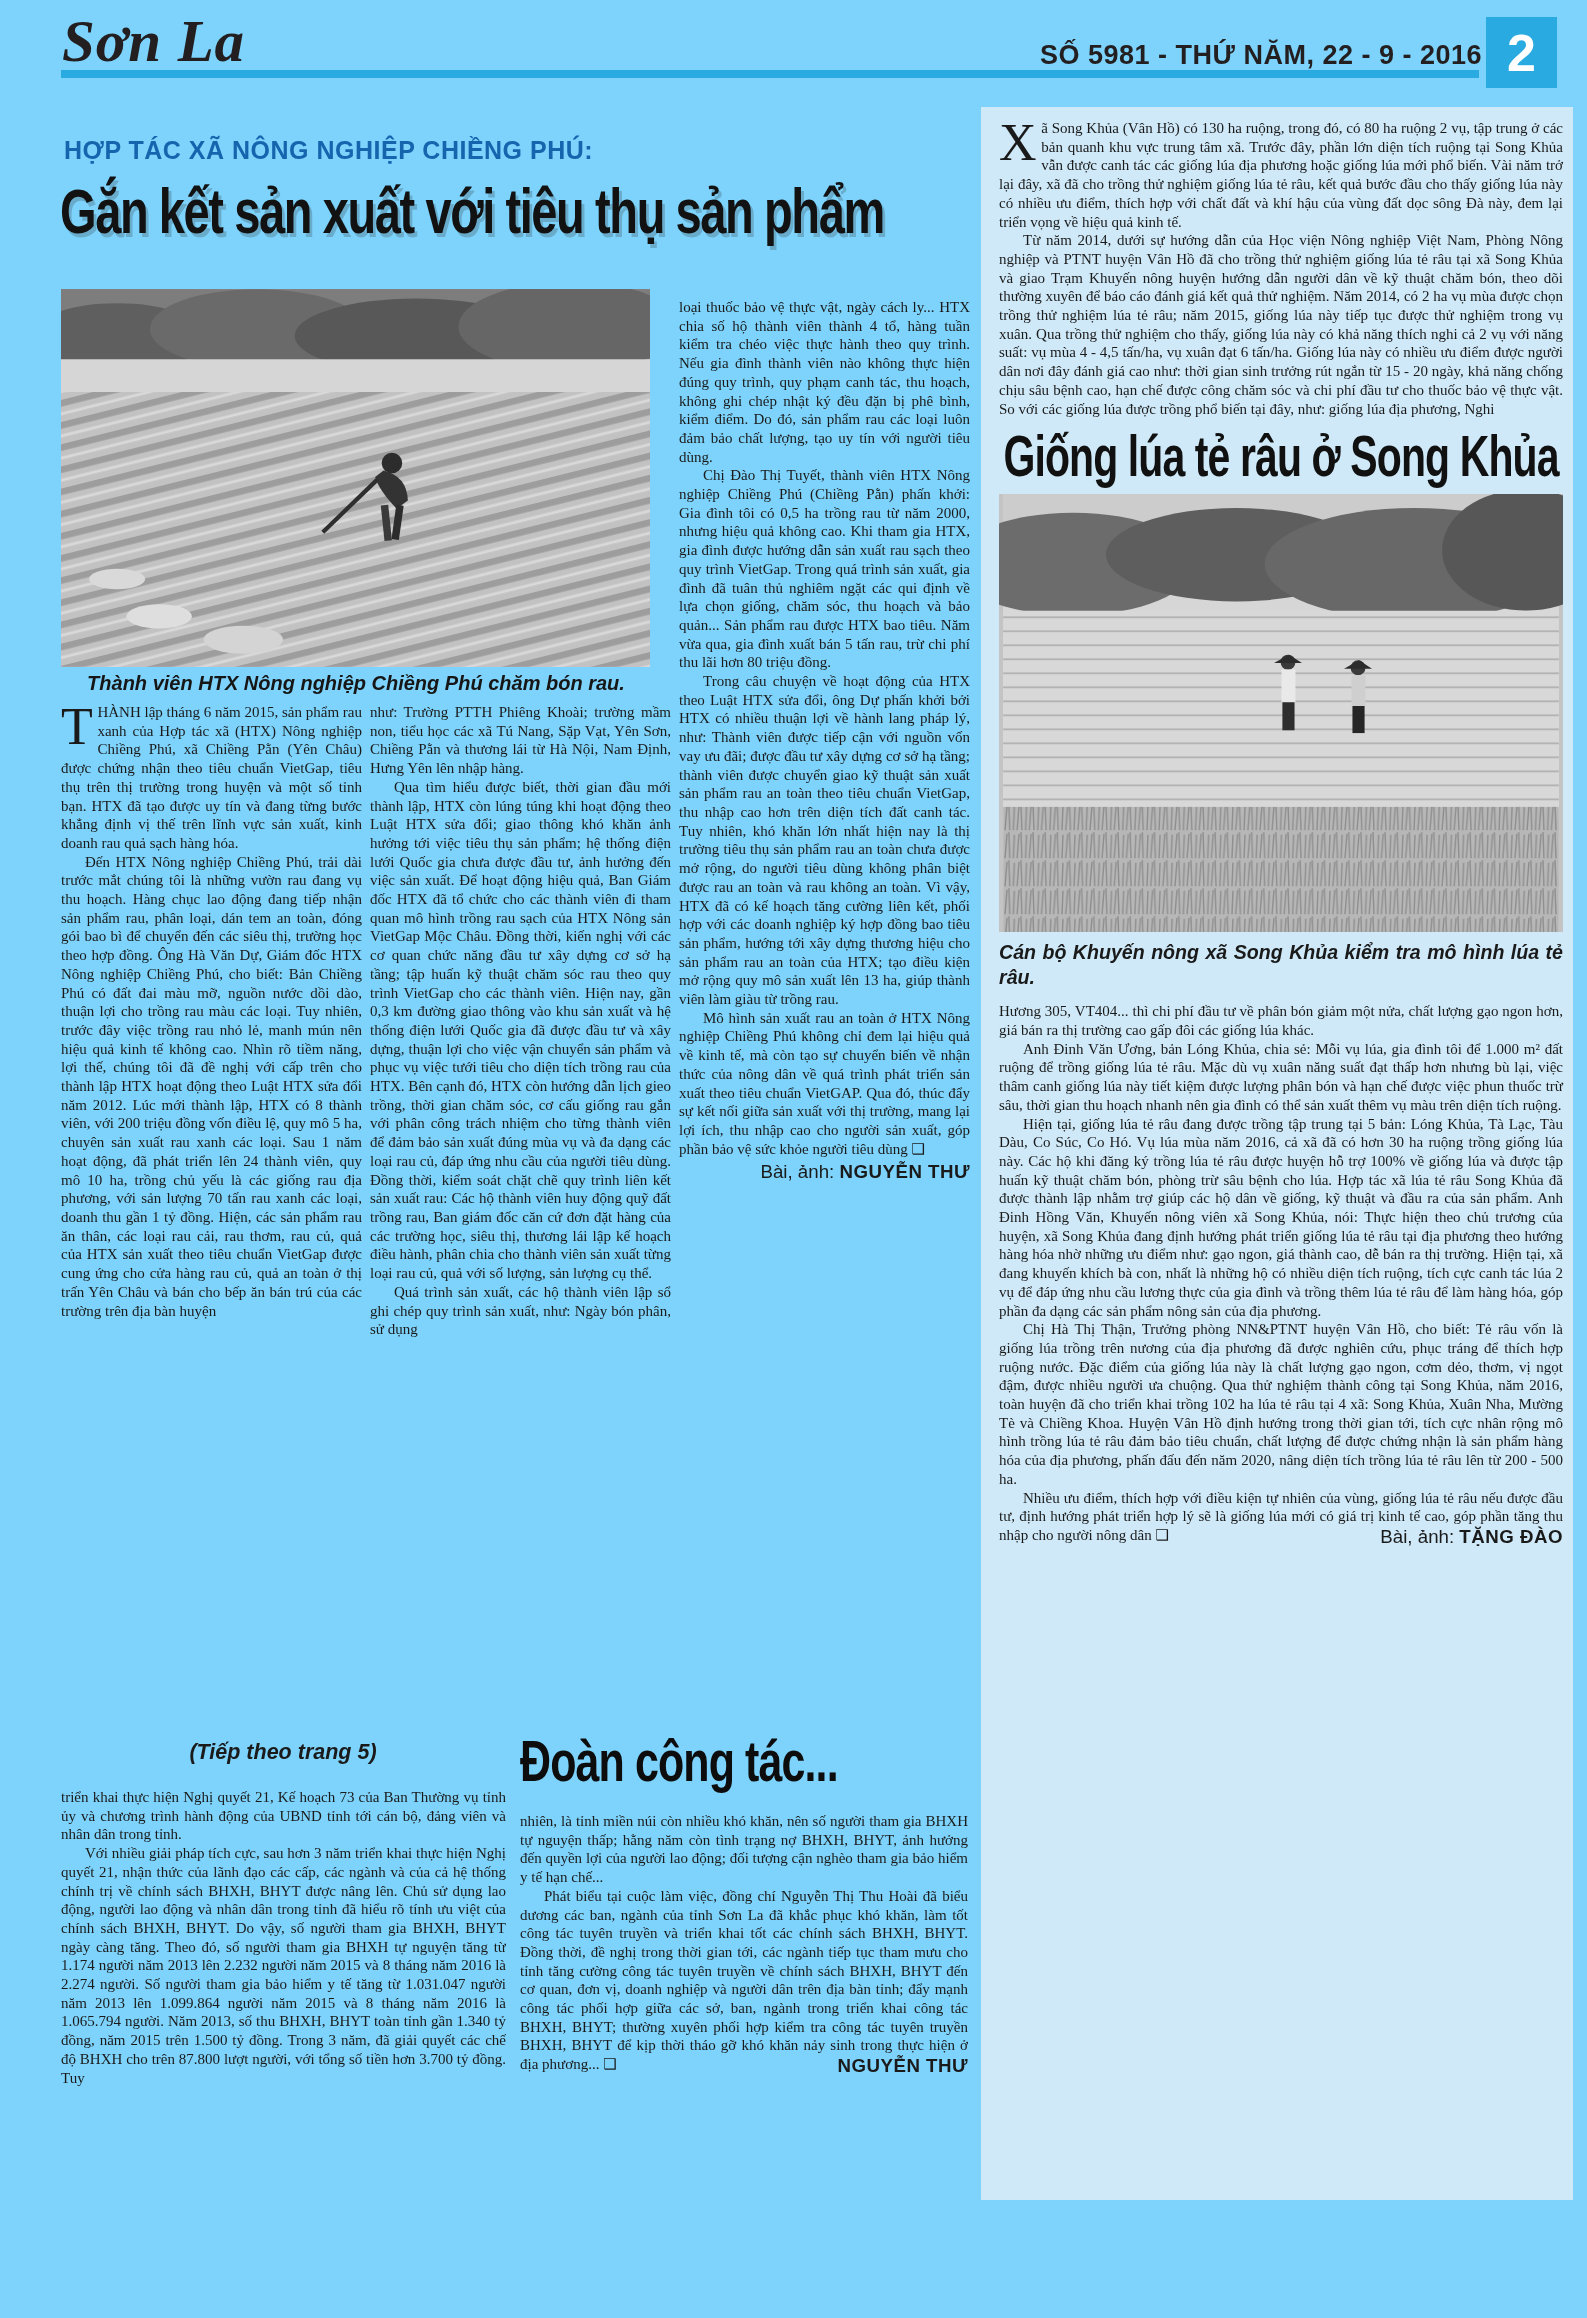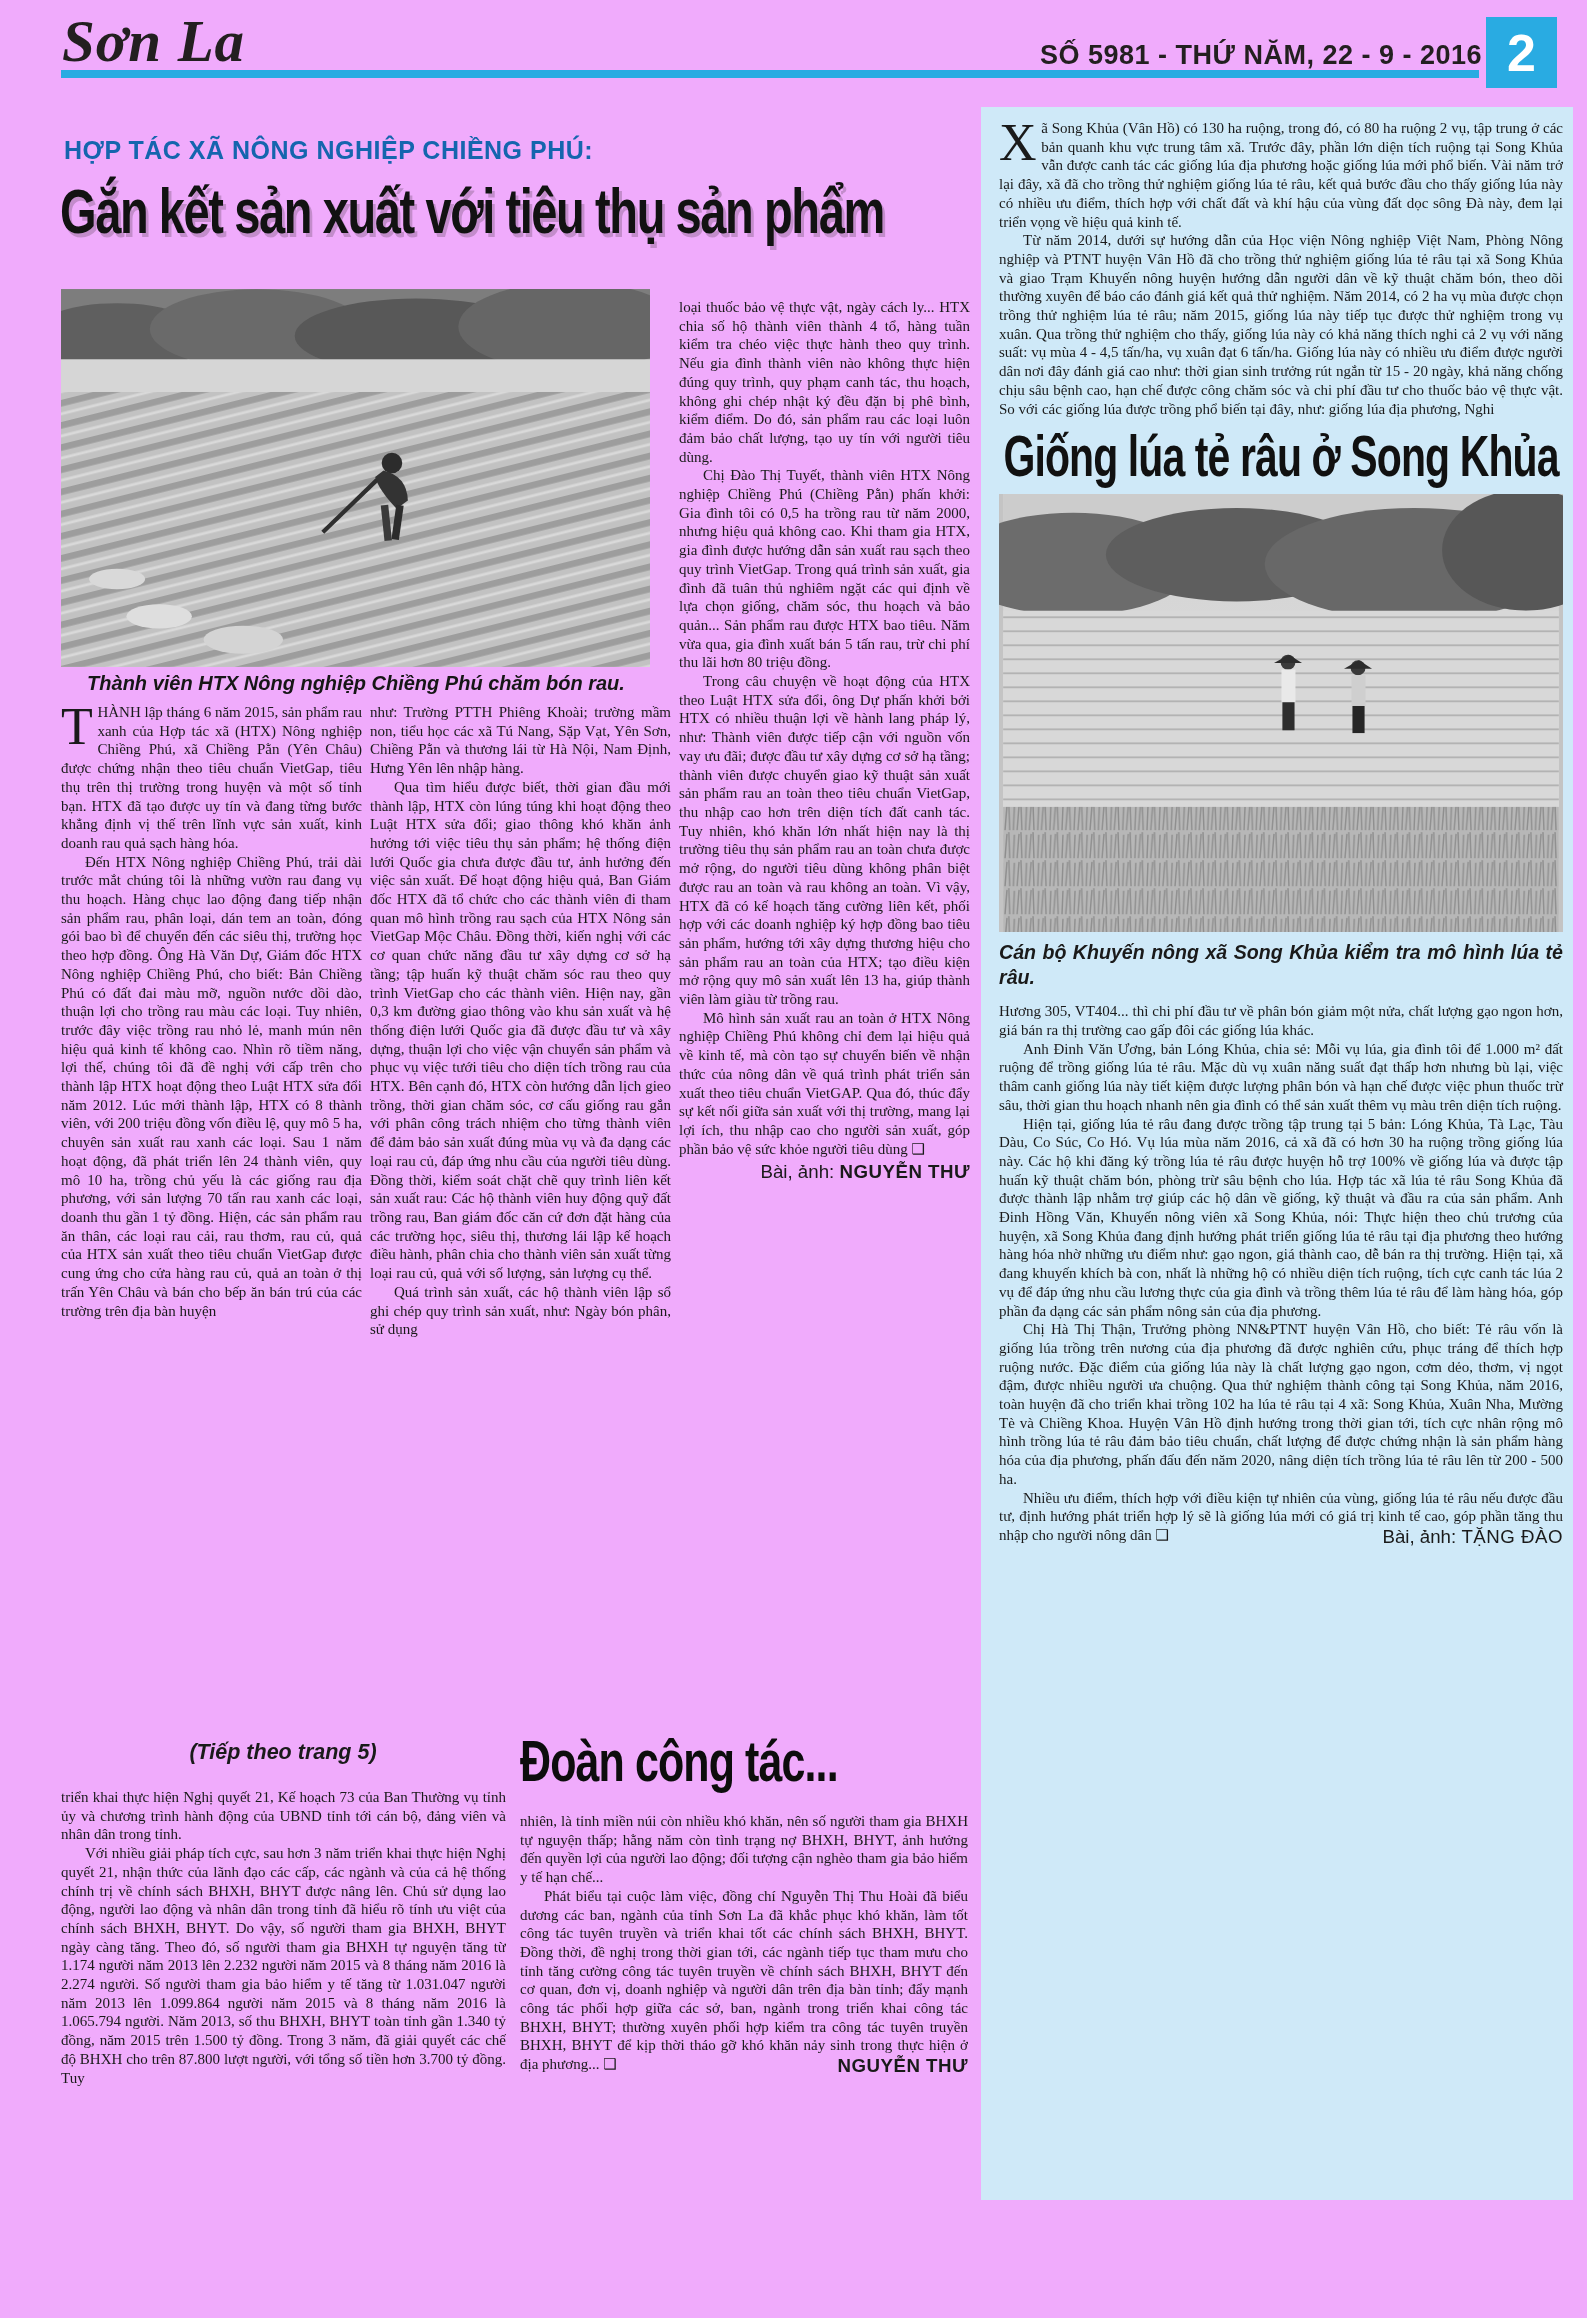--- a/index.html
+++ b/index.html
@@ -1,16 +1,16 @@
 <!DOCTYPE html>
 <html lang="vi" style="font-size:7.5px"><head>
 <meta charset="utf-8">
 <style>
   html,body{margin:0;padding:0;background:#e8e8e8;}
-  .page{position:relative;width:1587px;height:2319px;background:#f0abfc;
+  .page{position:relative;width:1587px;height:2319px;background:#7dd3fc;
         font-family:"Liberation Serif",serif;color:#1a1a1a;overflow:hidden;}
   [data-name]{box-sizing:border-box;}
 
   
   .masthead-logo{position:absolute;left:62px;top:9.3px;
       font:italic 700 59px/1.1 "Liberation Serif",serif;color:#231f20;letter-spacing:0.9px;}
   .issue{position:absolute;right:105px;top:40px;
       font:700 27px "Liberation Sans",sans-serif;color:#231f20;letter-spacing:0.5px;}
   .header-bar{position:absolute;left:61px;top:70px;width:1418px;height:8px;background:#29abe2;}
   .pagenum{position:absolute;left:1486px;top:17px;width:71px;height:71px;background:#29abe2;
@@ -41,21 +41,21 @@
 
   
   .panel{position:absolute;left:981px;top:107px;width:592px;height:2093px;background:#cfe9f8;}
   .panel-inner{padding:12px 10px 14px 18px;font-size:15px;line-height:18.7px;text-align:justify;}
   .headline2{margin:18.7px 0 16px 0;text-align:center;white-space:nowrap;
       font:700 41px/1 "Liberation Sans",sans-serif;color:#111;letter-spacing:-0.9px;
       transform:scaleY(1.4);transform-origin:center;}
   .photo2{width:100%;height:438px;background:#c4c4c4;display:block;}
   .caption2{margin:8.4px 0 13px 0;font:italic 700 19.6px/1.25 "Liberation Sans",sans-serif;text-align:justify;}
   .byline2{margin-top:-18.7px;text-align:right;font:400 18.7px "Liberation Sans",sans-serif;}
-  .byline2 b{font-weight:400;letter-spacing:0.5px;}
+  .byline2 b{font-weight:700;letter-spacing:0.5px;}
 
   
   .cont-note{position:absolute;left:61px;top:1740px;width:444px;text-align:center;
       font:italic 700 21.5px "Liberation Sans",sans-serif;}
   .col3-left{left:61px;top:1788px;width:445px;height:374px;}
   .headline3{position:absolute;left:520px;top:1732px;white-space:nowrap;
       font:700 43px/1 "Liberation Sans",sans-serif;letter-spacing:-0.9px;color:#0d0d0d;
       transform:scaleY(1.35);transform-origin:top left;}
   .col3-right{left:520px;top:1812px;width:448px;height:355px;}
   .byline3{margin-top:-18.7px;text-align:right;font:700 18.7px "Liberation Sans",sans-serif;letter-spacing:0.5px;}

